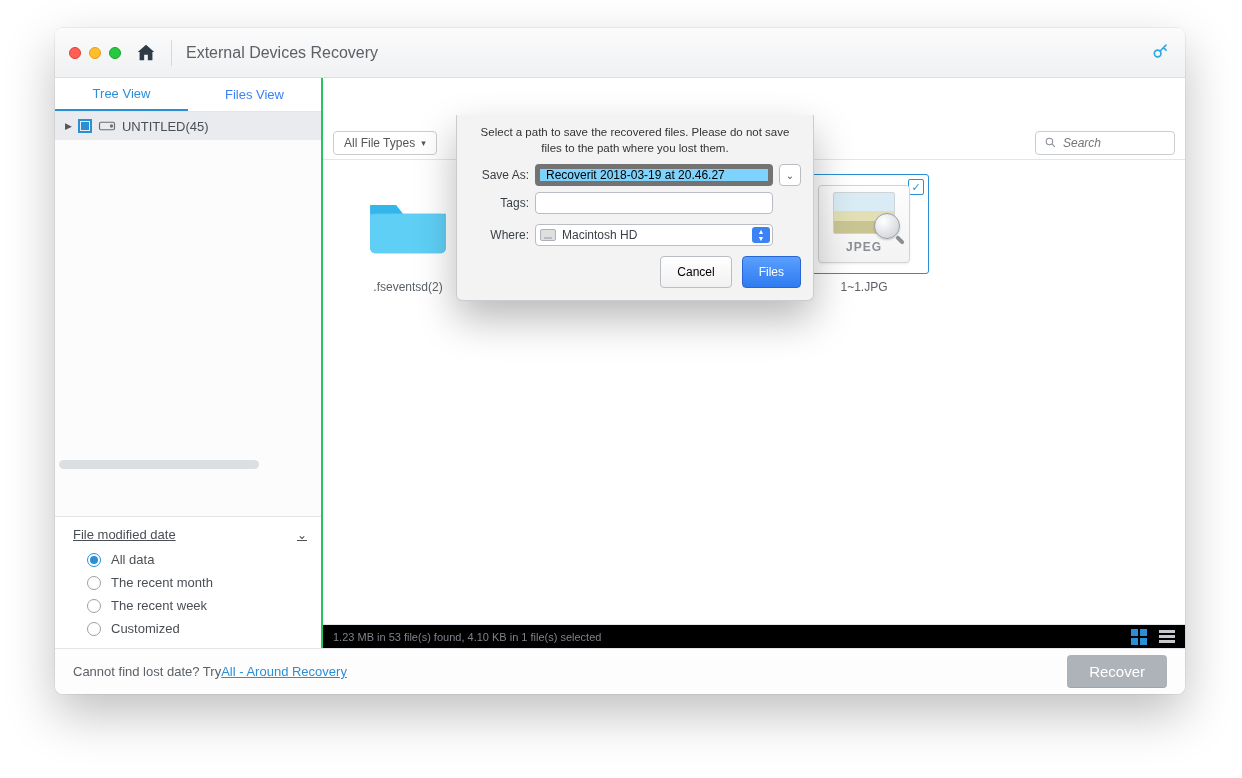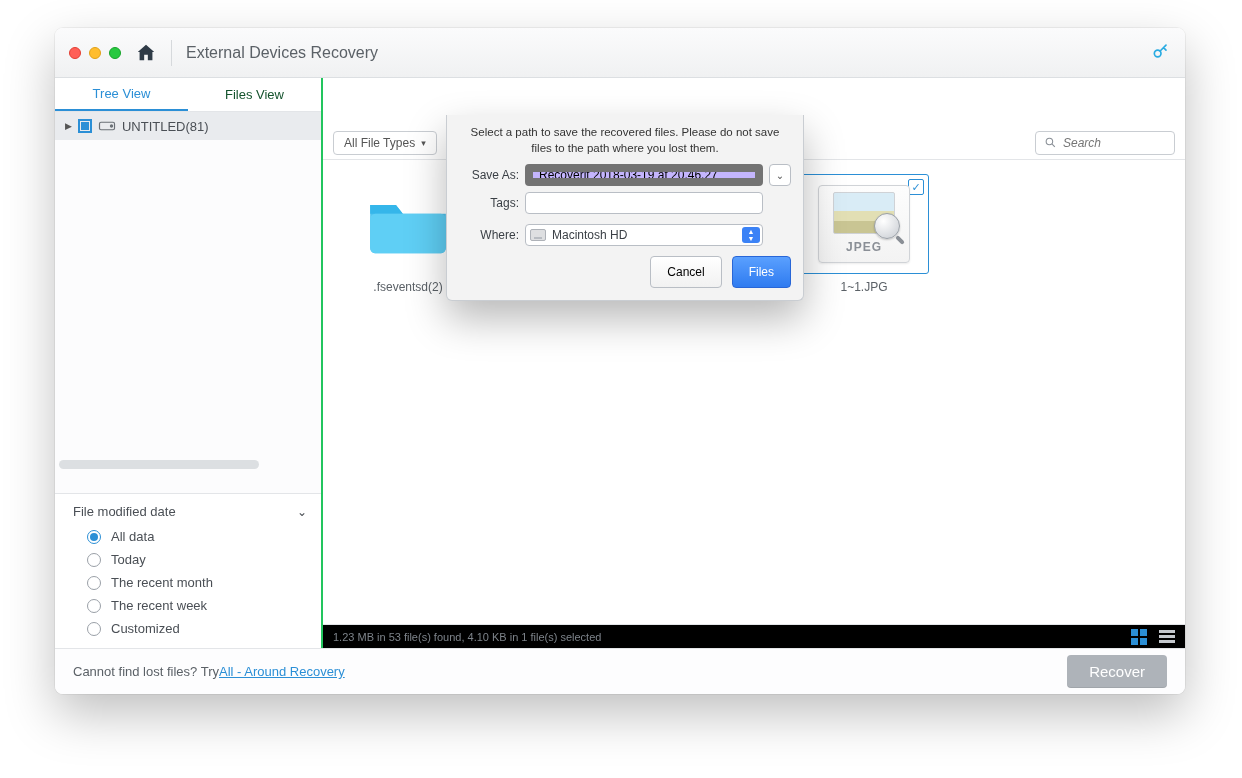--- a/index.html
+++ b/index.html
@@ -34,21 +34,21 @@
   .key-icon { color: #29abe2; }
 
   
   .content { flex: 1; display: flex; min-height: 0; }
 
   
   .leftcol { width: 268px; display: flex; flex-direction: column; border-right: 2px solid #22c55e; }
   .tabs { height: 34px; display: flex; border-bottom: 1px solid #e3e5e8; }
   .tab {
     flex: 1; display: flex; align-items: center; justify-content: center;
-    font-size: 13px; color: #14532d; cursor: pointer;
+    font-size: 13px; color: #3b82f6; cursor: pointer;
   }
   .tab.active { color: #2b8fd6; border-bottom: 2px solid #2b8fd6; }
   .tree { flex: 1; background: #fcfcfd; overflow: auto; border-bottom: 1px solid #e3e5e8; }
   .tree-row {
     height: 28px; display: flex; align-items: center; gap: 6px;
     padding: 0 10px; font-size: 13px; color: #4a4f55;
     background: #e9ebee;
   }
   .disc-tri { font-size: 9px; color: #555; }
   .sq-check {
@@ -58,21 +58,21 @@
   .sq-check .inner { width: 8px; height: 8px; background: #2b8fd6; }
   .drive-ic svg { display:block; }
   .tree-scroll { height: 10px; background: transparent; }
   .tree-scrollbar {
     height: 9px; margin: 0 4px; border-radius: 5px; background: #dcdfe2;
     width: 75%;
   }
 
   
   .filter { padding: 10px 14px 8px 18px; font-size: 13px; color: #4a4f55; }
-  .filter-hdr { display:flex; justify-content: space-between; align-items:center; margin-bottom:6px; }
+  .filter-hdr { display:flex; justify-content: space-between; align-items:center; margin-bottom:6px;text-decoration:underline; }
   .chev { font-size: 12px; }
   .radio-row { display:flex; align-items:center; gap:10px; padding: 4px 0 4px 14px; }
   .radio {
     width: 14px; height: 14px; border-radius: 50%;
     border: 1px solid #9aa0a7; display:inline-flex; align-items:center; justify-content:center;
   }
   .radio.sel { border-color: #2b8fd6; }
   .radio.sel::after { content:""; width:8px; height:8px; border-radius:50%; background:#2b8fd6; }
 
   
@@ -166,40 +166,40 @@
   }
   .footer a { color:#2b8fd6; text-decoration: underline; }
   .footer .sp { flex:1; }
   .recover-btn {
     background:#aeb3b9; color:#fff; border:none; border-radius:4px;
     padding: 8px 22px; font-size:15px; box-shadow: inset 0 -1px 0 rgba(0,0,0,0.08);
   }
 
   
   .save-dialog {
-    position:absolute; left: 391px; top: 87px;
+    position:absolute; left: 401px; top: 87px;
     width: 358px;
     background: #f3f3f3;
     border: 1px solid #c9cdd2;
     border-top: none;
     border-radius: 0 0 6px 6px;
     box-shadow: 0 18px 40px rgba(0,0,0,0.28);
     padding: 10px 12px 12px;
     font-size: 12px; color:#3a3f45;
     z-index: 50;
   }
   .dlg-msg { text-align:center; font-size:11.5px; color:#333; margin-bottom:8px; line-height:1.35; }
   .dlg-row { display:flex; align-items:center; margin: 6px 0; }
   .dlg-label { width: 60px; text-align:right; margin-right:6px; font-size:12px; }
   .dlg-input {
     flex:1; height:22px; border:1px solid #b9bec5; border-radius:4px;
     padding: 0 6px; font-size:12px; background:#fff;
   }
   .dlg-input.sel {
-    border: 8px solid #737373; background:#c4b5fd;
+    border: 5px solid #737373; background:#7dd3fc;
   }
   .disclosure {
     width:22px; height:22px; margin-left:6px; border:1px solid #b9bec5; border-radius:4px;
     background:#fff; display:flex; align-items:center; justify-content:center; font-size:10px; color:#555;
   }
   .where-sel {
     flex:1; height:22px; border:1px solid #b9bec5; border-radius:4px;
     background:#fff; display:flex; align-items:center; padding:0 4px; gap:6px;
     font-size:12px; position:relative;
   }
@@ -260,40 +260,36 @@
           <span class="disc-tri">▶</span>
           <span class="sq-check">
               <span class="inner"></span>
             </span>
           <span class="drive-ic">
             <svg width="18" height="14" viewBox="0 0 24 18" fill="none" stroke="#6a7076" stroke-width="1.6">
                 <rect x="2" y="4" width="20" height="10" rx="2"></rect>
                 <circle cx="18" cy="9" r="1.4" fill="#6a7076"></circle>
               </svg>
           </span>
-          <span>UNTITLED(81)</span>
+          <span>UNTITLED(45)</span>
         </div>
         <div style="height:320px"></div>
         <div class="tree-scroll">
             <div class="tree-scrollbar"></div>
           </div>
       </div>
 
       <div class="filter">
         <div class="filter-hdr">
           <span>File modified date</span>
           <span class="chev">⌄</span>
         </div>
         <div class="radio-row">
           <span class="radio sel"></span>
           <span>All data</span>
-        </div>
-        <div class="radio-row">
-          <span class="radio"></span>
-          <span>Today</span>
         </div>
         <div class="radio-row">
           <span class="radio"></span>
           <span>The recent month</span>
         </div>
         <div class="radio-row">
           <span class="radio"></span>
           <span>The recent week</span>
         </div>
         <div class="radio-row">
@@ -367,21 +363,21 @@
               <span></span>
               <span></span>
               <span></span>
             </div>
         </div>
       </div>
     </div>
   </div>
 
   <div class="footer">
-    <span>Cannot find lost files? Try </span>
+    <span>Cannot find lost date? Try </span>
     <a href="#">All - Around Recovery</a>
     <div class="sp"></div>
     <button class="recover-btn">Recover</button>
   </div>
 
   <div class="save-dialog">
     <div class="dlg-msg">Select a path to save the recovered files. Please do not save files to the path where you lost them.</div>
 
     <div class="dlg-row">
       <div class="dlg-label">Save As:</div>

